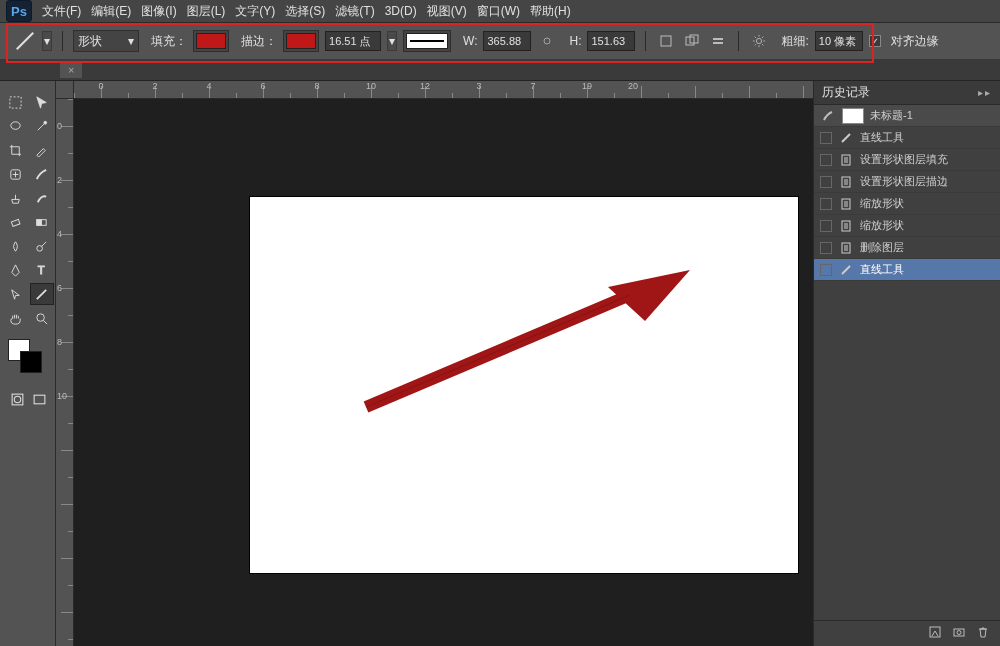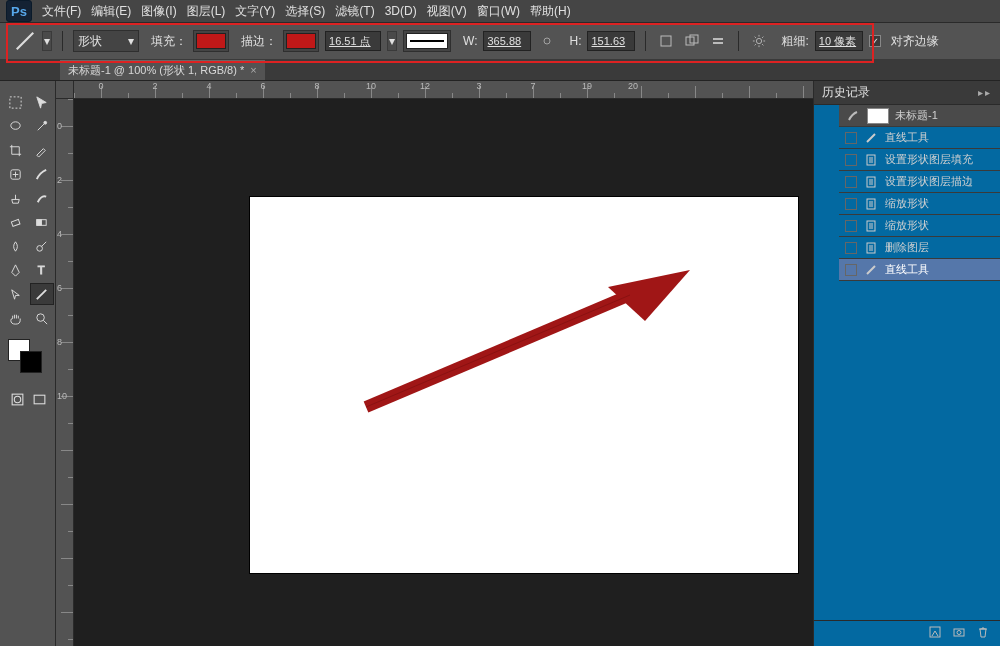--- a/index.html
+++ b/index.html
@@ -14,21 +14,21 @@
   .optionsbar-wrap { position: relative; }
   .optionsbar { height: 36px; background: #535353; display: flex; align-items: center; padding-left: 14px; gap: 6px; font-size: 12px; color: #e0e0e0; }
   .red-rect { position: absolute; left: 6px; top: 0; width: 868px; height: 40px; border: 2px solid #d22; pointer-events: none; }
   .tool-icon-sm { width: 22px; height: 22px; display: flex; align-items: center; justify-content: center; }
   .dropdown-arrow { width: 10px; height: 20px; display: flex; align-items: center; justify-content: center; border: 1px solid #3a3a3a; background: #4a4a4a; }
   .dropdown { display: flex; align-items: center; background: #444; border: 1px solid #2f2f2f; height: 22px; }
   .shape-select { width: 50px; padding: 0 4px; font-size: 12px; color: #e0e0e0; }
   .color-swatch { width: 30px; height: 16px; border: 1px solid #222; display: inline-block; }
   .color-red { background: #c01818; }
   .field-label { margin-left: 6px; }
-  .num-input { width: 48px; height: 20px; background: #3a3a3a; border: 1px solid #222; color: #e0e0e0; padding: 0 3px; font-size: 11px; text-decoration: underline; }
+  .num-input { width: 48px; height: 20px; background: #3a3a3a; border: 1px solid #222; color: #e0e0e0; padding: 0 3px; font-size: 11px; }
   .stroke-preview { width: 42px; height: 16px; border: 1px solid #222; background: #fff; display: flex; align-items: center; justify-content: center; }
   .stroke-preview-inner { width: 34px; height: 2px; background: #000; }
   .link-icon, .small-btn { width: 20px; height: 20px; display: flex; align-items: center; justify-content: center; border: 1px solid transparent; }
   .gear-icon svg { width: 14px; height: 14px; }
   .cb { width: 12px; height: 12px; border: 1px solid #888; display: inline-flex; align-items: center; justify-content: center; background: #3a3a3a; margin-right: 4px; }
   .cb.checked::after { content: "✓"; font-size: 10px; color: #e0e0e0; }
 
   
   .doc-tab-row { height: 22px; background: #3a3a3a; display: flex; align-items: center; padding-left: 60px; border-bottom: 1px solid #232323; }
   .doc-tab { background: #535353; padding: 2px 8px; font-size: 11px; color: #d8d8d8; border-top: 1px solid #666; display: flex; align-items: center; gap: 6px; }
@@ -59,25 +59,25 @@
   .ruler-h .tick-label { position: absolute; top: 0; transform: translateX(-50%); }
   .ruler-v .tick { position: absolute; border-top: 1px solid #888; width: 5px; right: 0; }
   .ruler-v .tick.major { width: 12px; }
   .ruler-v .tick-label { position: absolute; left: 1px; transform: translateY(-50%); writing-mode: horizontal-tb; }
 
   .canvas-bg { position: absolute; left: 18px; top: 18px; right: 0; bottom: 0; background: #1f1f1f; display: flex; align-items: flex-start; padding-top: 98px; padding-left: 176px; }
   .canvas { width: 548px; height: 376px; background: #fff; box-shadow: 0 0 0 1px #000; position: relative; }
   .arrow-shape { position: absolute; }
 
   
-  .rightpanel { width: 187px; background: #0369a1; border-left: 1px solid #2a2a2a; display: flex; flex-direction: column; }
+  .rightpanel { width: 187px; background: #404040; border-left: 1px solid #2a2a2a; display: flex; flex-direction: column; }
   .panel-title-row { height: 24px; display: flex; align-items: center; padding: 0 8px; justify-content: space-between; border-bottom: 1px solid #2a2a2a; background: #3a3a3a; }
   .panel-title { font-size: 12px; color: #e0e0e0; }
   .panel-arrows { color: #aaa; font-size: 10px; letter-spacing: 2px; }
-  .history-item { display: flex; align-items: center; height: 22px; padding: 0 6px; gap: 6px; border-bottom: 1px solid #3a3a3a; font-size: 11px; color: #d0d0d0; margin-left: 25px; }
+  .history-item { display: flex; align-items: center; height: 22px; padding: 0 6px; gap: 6px; border-bottom: 1px solid #3a3a3a; font-size: 11px; color: #d0d0d0; }
   .history-item.selected { background: #5577aa; color: #fff; }
   .history-item .vis { width: 12px; height: 12px; border: 1px solid #666; }
   .history-item .hicon { width: 16px; height: 16px; display: flex; align-items: center; justify-content: center; }
   .history-item.doc { background: #4a4a4a; }
   .history-item.doc .thumb { width: 22px; height: 16px; border: 1px solid #888; background: #fff; }
   .panel-bottom { margin-top: auto; height: 26px; display: flex; align-items: center; justify-content: flex-end; gap: 10px; padding: 0 10px; border-top: 1px solid #2a2a2a; }
   .panel-bottom .picon { color: #bbb; }
 
   .divider-pipe { width: 1px; height: 20px; background: #2a2a2a; margin: 0 4px; }
 </style>
@@ -184,21 +184,20 @@
     <input class="num-input" value="10 像素" style="">
 
     <span class="cb checked"></span>
     <span>对齐边缘</span>
   </div>
   <div class="red-rect"></div>
 </div>
 
 <div class="doc-tab-row">
   <div class="doc-tab">
-    <span>未标题-1 @ 100% (形状 1, RGB/8) *</span>
     <span class="close">×</span>
   </div>
 </div>
 
 <div class="main">
 
   <div class="toolbox">
     <div class="tool-grid">
       <div class="tool-btn">
           <svg viewBox="0 0 16 16">

